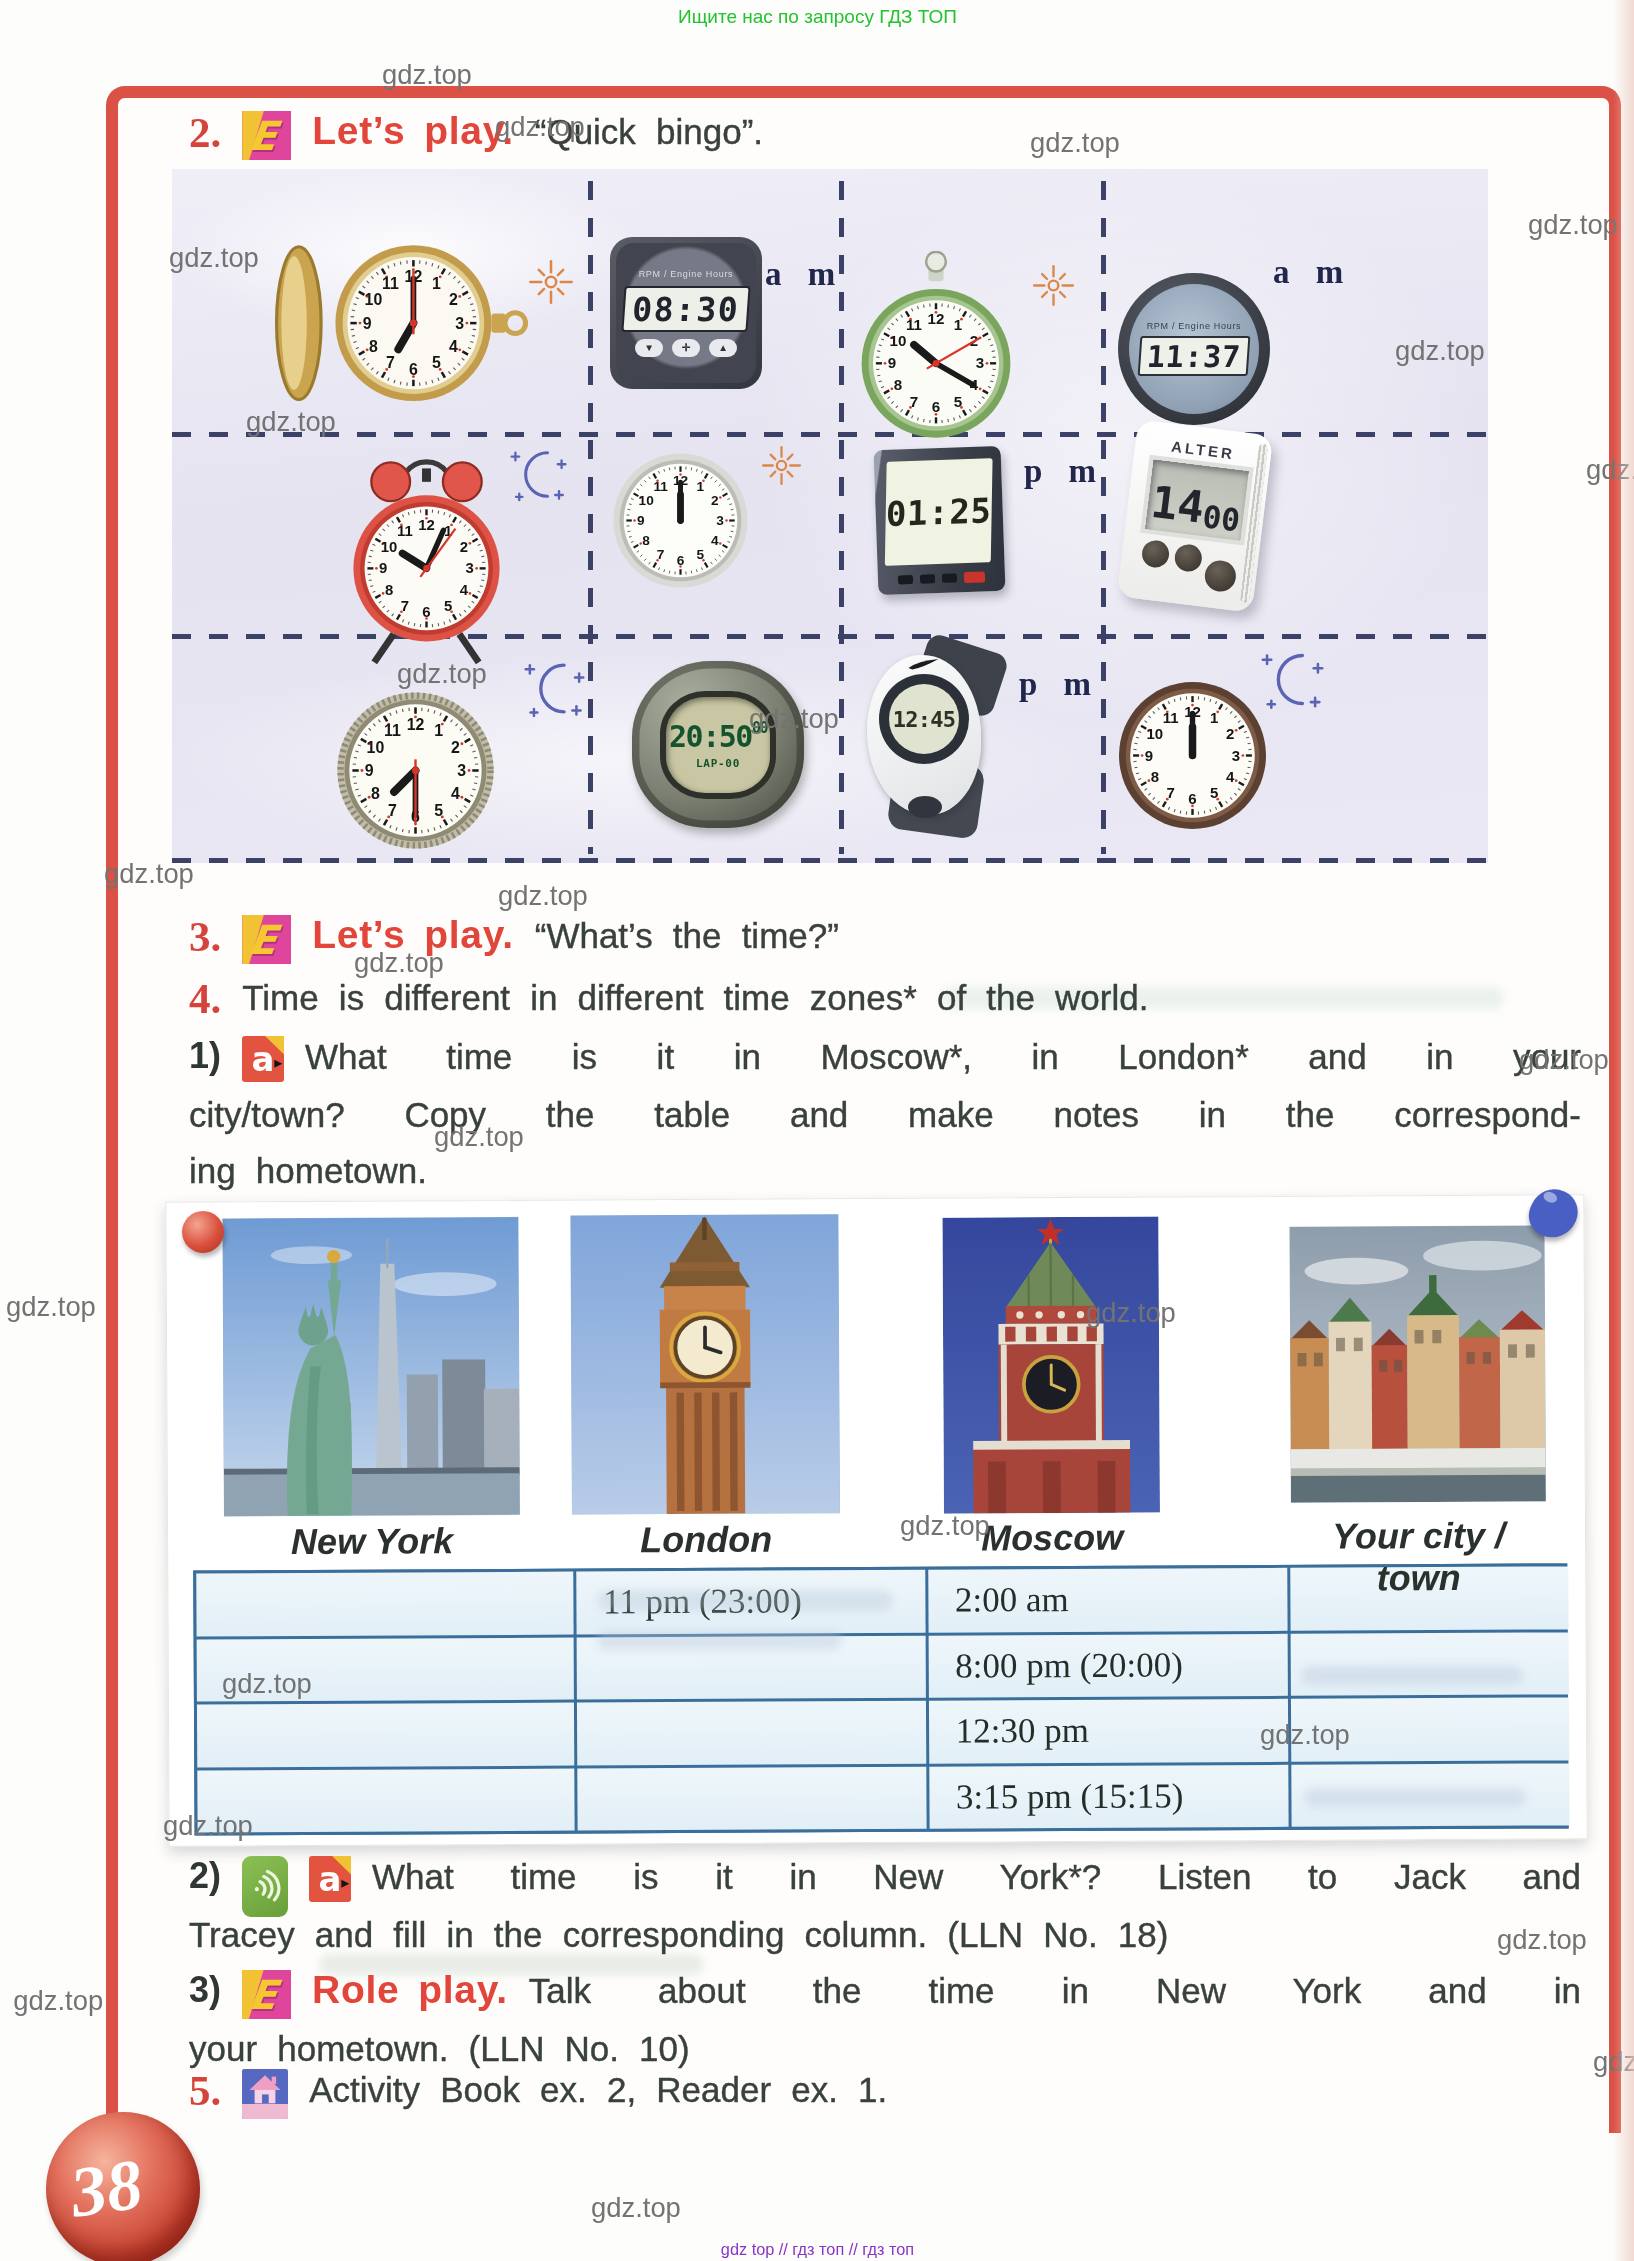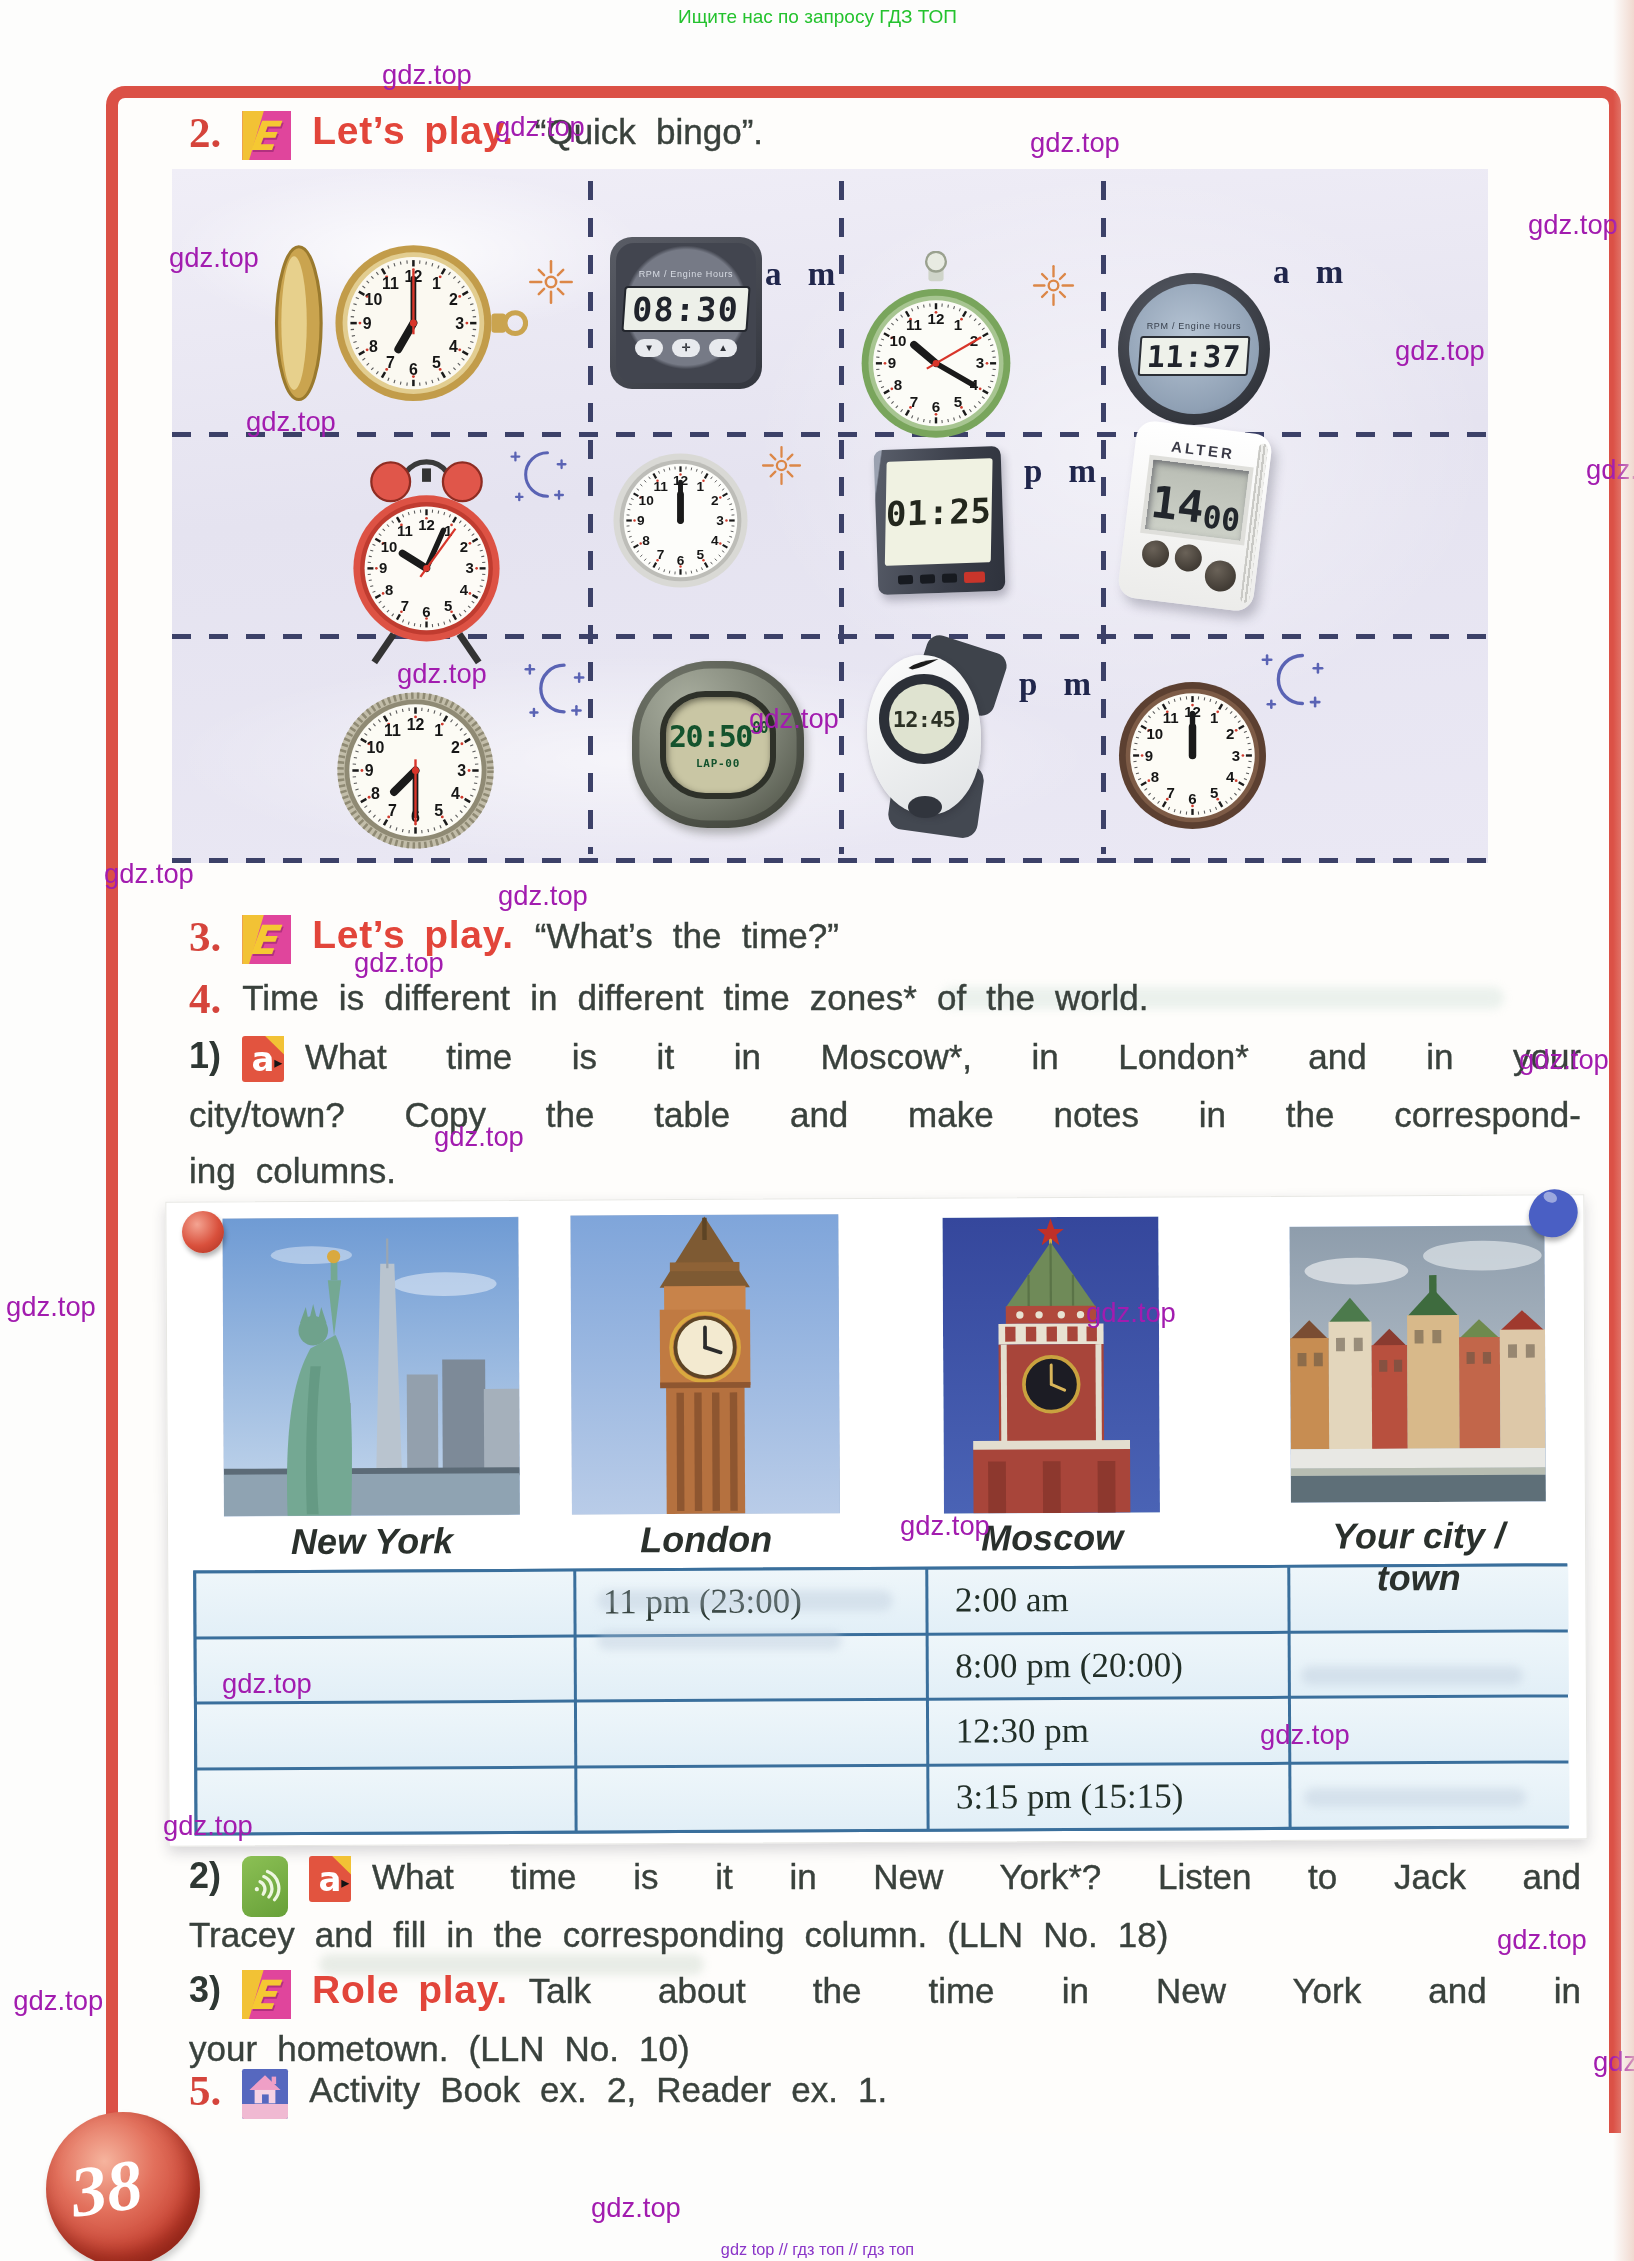--- a/index.html
+++ b/index.html
@@ -3,21 +3,21 @@
 <meta charset="utf-8">
 <style>
   html,body{margin:0;padding:0;background:#e9e9e9;}
   .page{position:relative;width:1635px;height:2261px;background:#fdfdfc;overflow:hidden;
         font-family:"Liberation Sans",sans-serif;}
   
   .banner-top{position:absolute;top:6px;left:50%;transform:translateX(-50%);
       font:400 19px "Liberation Sans",sans-serif;color:#24c22e;z-index:7;white-space:nowrap;}
   .banner-bottom{position:absolute;top:2240px;left:50%;transform:translateX(-50%);
       font:400 16.3px "Liberation Sans",sans-serif;color:#8a35c8;z-index:7;white-space:nowrap;}
-  .wm{position:absolute;font:400 27.4px "Liberation Sans",sans-serif;color:#a21caf;z-index:6;white-space:nowrap;}
+  .wm{position:absolute;font:400 27.4px "Liberation Sans",sans-serif;color:#737373;z-index:6;white-space:nowrap;}
   .edge{position:absolute;right:0;top:0;width:22px;height:100%;z-index:8;pointer-events:none;
       background:linear-gradient(90deg,rgba(238,214,203,0),rgba(236,203,190,.75));}
   
   .frame{position:absolute;left:106px;top:86px;width:1491px;height:2035px;z-index:1;
       border:12px solid #db5146;border-bottom:none;border-radius:19px 19px 0 0;background:#fefdfb;}
   .ball{position:absolute;left:46px;top:2112px;width:154px;height:154px;border-radius:50%;z-index:3;
       background:radial-gradient(circle at 38% 32%,#f6b49e 0%,#e2705c 35%,#c84333 68%,#a62c20 100%);
       box-shadow:inset -7.4px -12px 19px rgba(110,18,8,.55),2.2px 4.4px 7.4px rgba(0,0,0,.18);}
   .ball span{position:absolute;left:25px;top:36px;font:italic 700 71px "Liberation Serif",serif;
       color:#fff;transform:rotate(-8deg);}
@@ -916,21 +916,21 @@
     <span class="aicon">
         <b>a</b>
         <s>▸</s>
       </span>
     <span class="btxt jst" style="flex:1;">What time is it in Moscow*, in London* and in your</span>
   </div>
   <div class="line" style="top:1094px;width:1392px;">
     <span class="btxt jst" style="flex:1;">city/town? Copy the table and make notes in the correspond-</span>
   </div>
   <div class="line" style="top:1150px;">
-    <span class="btxt">ing columns.</span>
+    <span class="btxt">ing hometown.</span>
   </div>
 
   <div class="card">
 
     <div class="photo" style="left:56px;top:16.3px;width:296px;height:298px;">
       <svg width="296" height="298" viewBox="0 0 400 402">
         <defs>
             <linearGradient id="sky1" x1="0" y1="0" x2="0" y2="1">
           <stop offset="0" stop-color="#6f9bd4"></stop>
               <stop offset="1" stop-color="#c6d8ec"></stop>

